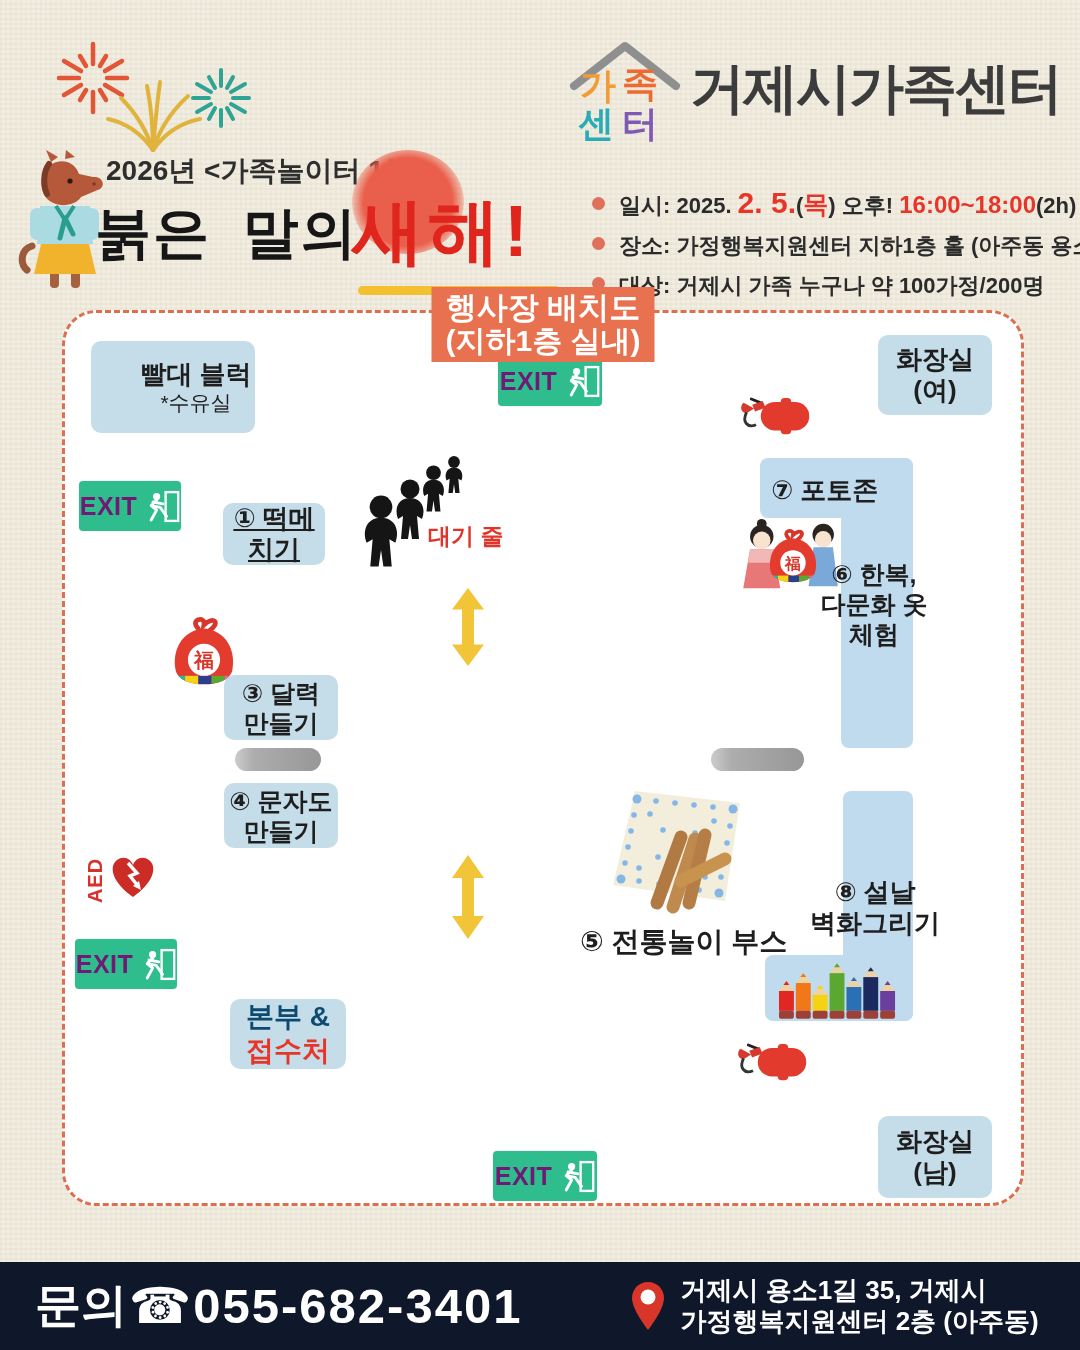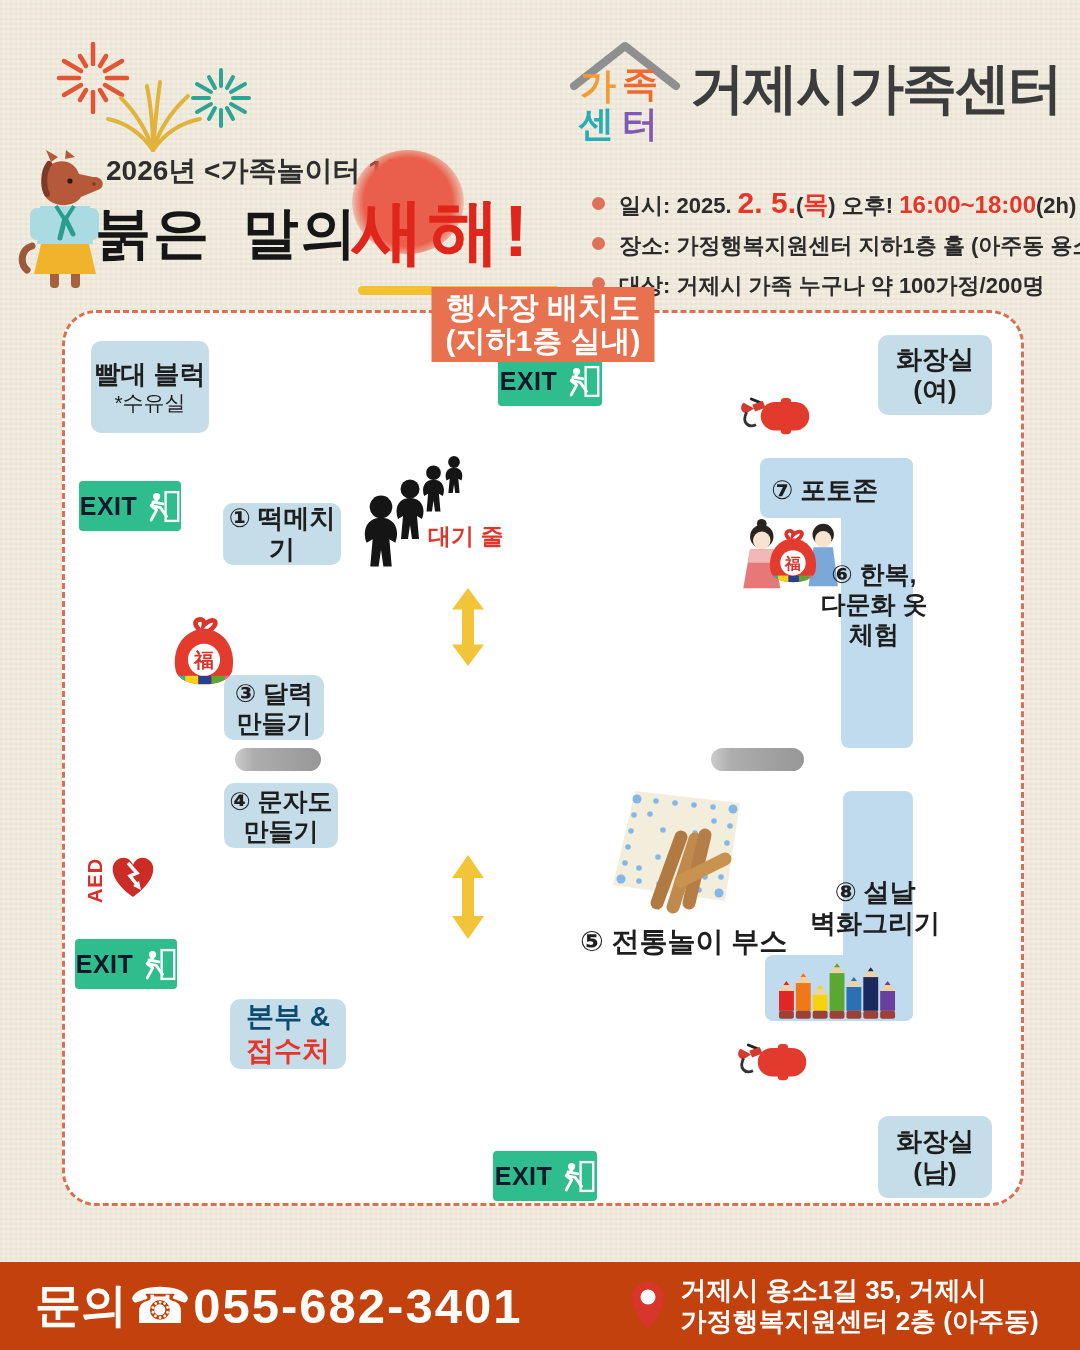--- a/index.html
+++ b/index.html
@@ -14,41 +14,41 @@
   .abs{position:absolute;}
   .box{
     background:#c5dde9;border-radius:10px;
     display:flex;flex-direction:column;align-items:center;justify-content:center;
     text-align:center;color:#1e1e1e;font-weight:600;line-height:1.2;
   }
   .bluezone{background:#c0dbee;border-radius:8px;}
   .exit{
     background:#2fbd8d;border-radius:4px;
     display:flex;align-items:center;justify-content:center;gap:7px;
-    color:#0f172a;font-weight:800;font-size:25px;letter-spacing:.5px;
+    color:#701a75;font-weight:800;font-size:25px;letter-spacing:.5px;
     box-shadow:0 0 0 1px rgba(0,0,0,.03);
   }
   .pill{background:linear-gradient(90deg,#cccccc 0%,#adadad 22%,#979797 100%);border-radius:12px;}
   .map-area{
     left:62px;top:310px;width:956px;height:890px;
     background:#ffffff;border:3px dashed #dd6f50;border-radius:34px;
   }
   .map-title{
     left:50%;top:-26px;transform:translateX(-50%);
     background:#e8724f;color:#fff;font-weight:800;text-align:center;
     padding:5px 14px 6px;line-height:1.05;z-index:5;border-radius:0;
   }
   .map-title .l1{font-size:31px;}
   .map-title .l2{font-size:30px;}
   .detail-row{display:flex;align-items:baseline;gap:14px;margin-bottom:10px;}
   .bullet{width:13px;height:13px;border-radius:50%;background:#df705a;position:relative;top:-3px;flex:none;}
   .dtext{font-size:22px;color:#2b2b2b;font-weight:600;white-space:nowrap;}
   .red{color:#e8352a;}
   .footer-bar{
-    left:0;top:1262px;width:1080px;height:88px;background:#c2410c;
+    left:0;top:1262px;width:1080px;height:88px;background:#0f172a;
     display:flex;align-items:center;color:#fff;
   }
   .addr{font-size:26px;line-height:1.2;font-weight:600;}
 </style>
 </head>
 <body>
 
 <svg width="0" height="0" style="position:absolute" aria-hidden="true">
   <defs>
     <symbol id="sym-runner" viewBox="0 0 40 36">
@@ -208,37 +208,37 @@
         <use href="#sym-runner"></use>
       </svg>
   </div>
   <div class="abs exit" style="left:428px;top:838px;width:104px;height:50px;">
     <span>EXIT</span>
       <svg width="36" height="33">
         <use href="#sym-runner"></use>
       </svg>
   </div>
 
-  <div class="abs box" style="left:26px;top:28px;width:118px;height:92px;">
+  <div class="abs box" style="left:26px;top:28px;width:118px;height:92px;padding-left:46px;">
     <div style="font-size:26px;font-weight:700;">빨대 블럭</div>
     <div style="font-size:21px;font-weight:500;">*수유실</div>
   </div>
   <div class="abs box" style="left:813px;top:22px;width:114px;height:80px;font-size:26px;">
     <div>화장실</div>
     <div>(여)</div>
   </div>
   <div class="abs box" style="left:813px;top:803px;width:114px;height:82px;font-size:26px;">
     <div>화장실</div>
     <div>(남)</div>
   </div>
 
-  <div class="abs box" style="left:158px;top:190px;width:118px;height:62px;font-size:26px;">
+  <div class="abs box" style="left:158px;top:190px;width:102px;height:62px;font-size:26px;text-decoration:underline;">
     <div>① 떡메치기</div>
   </div>
-  <div class="abs box" style="left:159px;top:362px;width:100px;height:65px;font-size:25px;">
+  <div class="abs box" style="left:159px;top:362px;width:114px;height:65px;font-size:25px;">
     <div>③ 달력</div>
     <div>만들기</div>
   </div>
   <div class="abs box" style="left:159px;top:470px;width:114px;height:65px;font-size:25px;justify-content:center;">
     <div>④ 문자도</div>
     <div>만들기</div>
   </div>
   <div class="abs box" style="left:165px;top:686px;width:116px;height:70px;">
     <div style="color:#0c4a6e;font-weight:800;font-size:28px;">본부 &amp;</div>
     <div style="color:#e8352a;font-weight:800;font-size:28px;">접수처</div>

